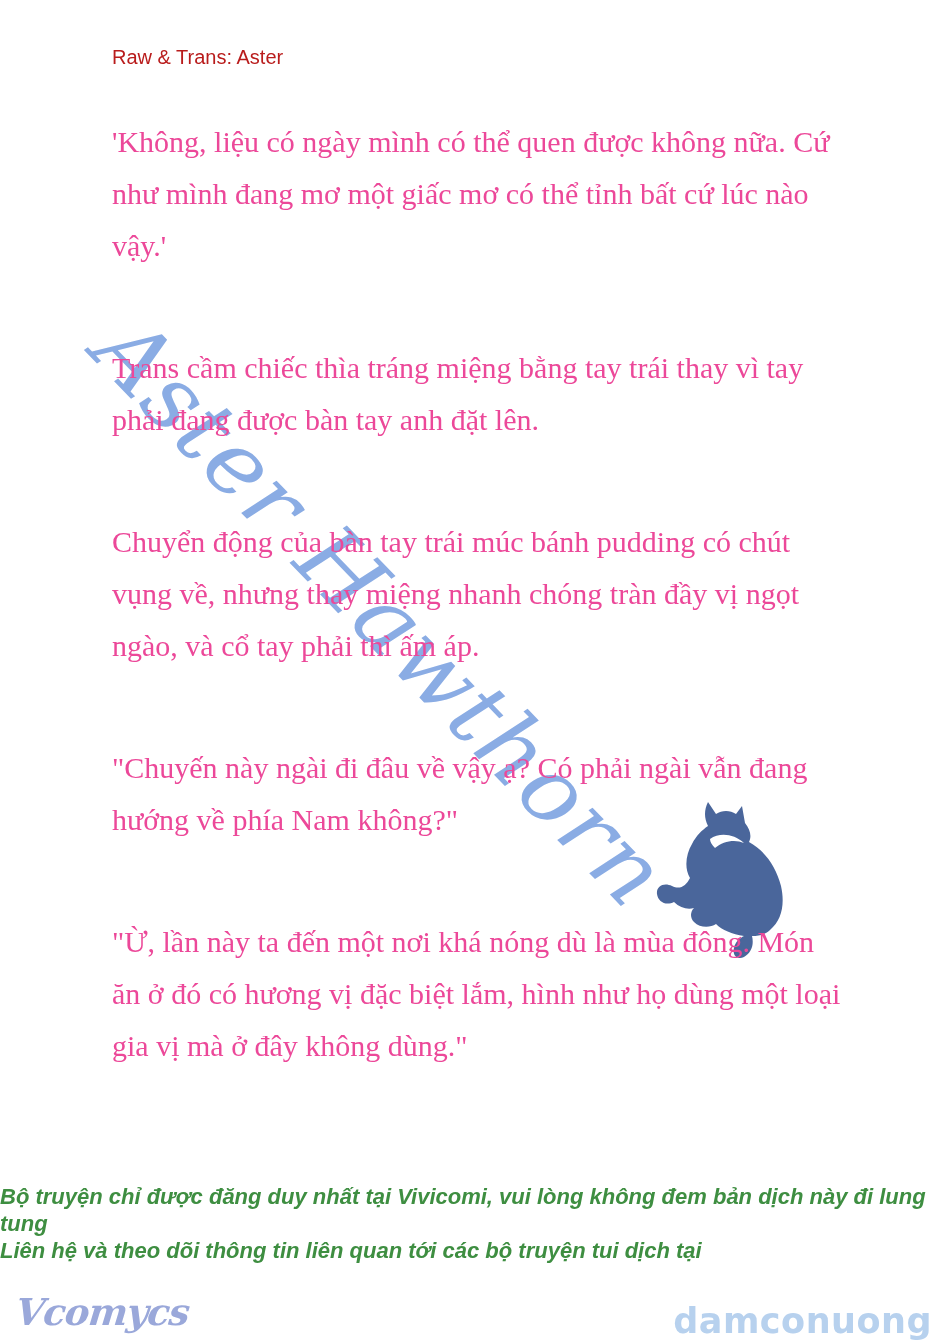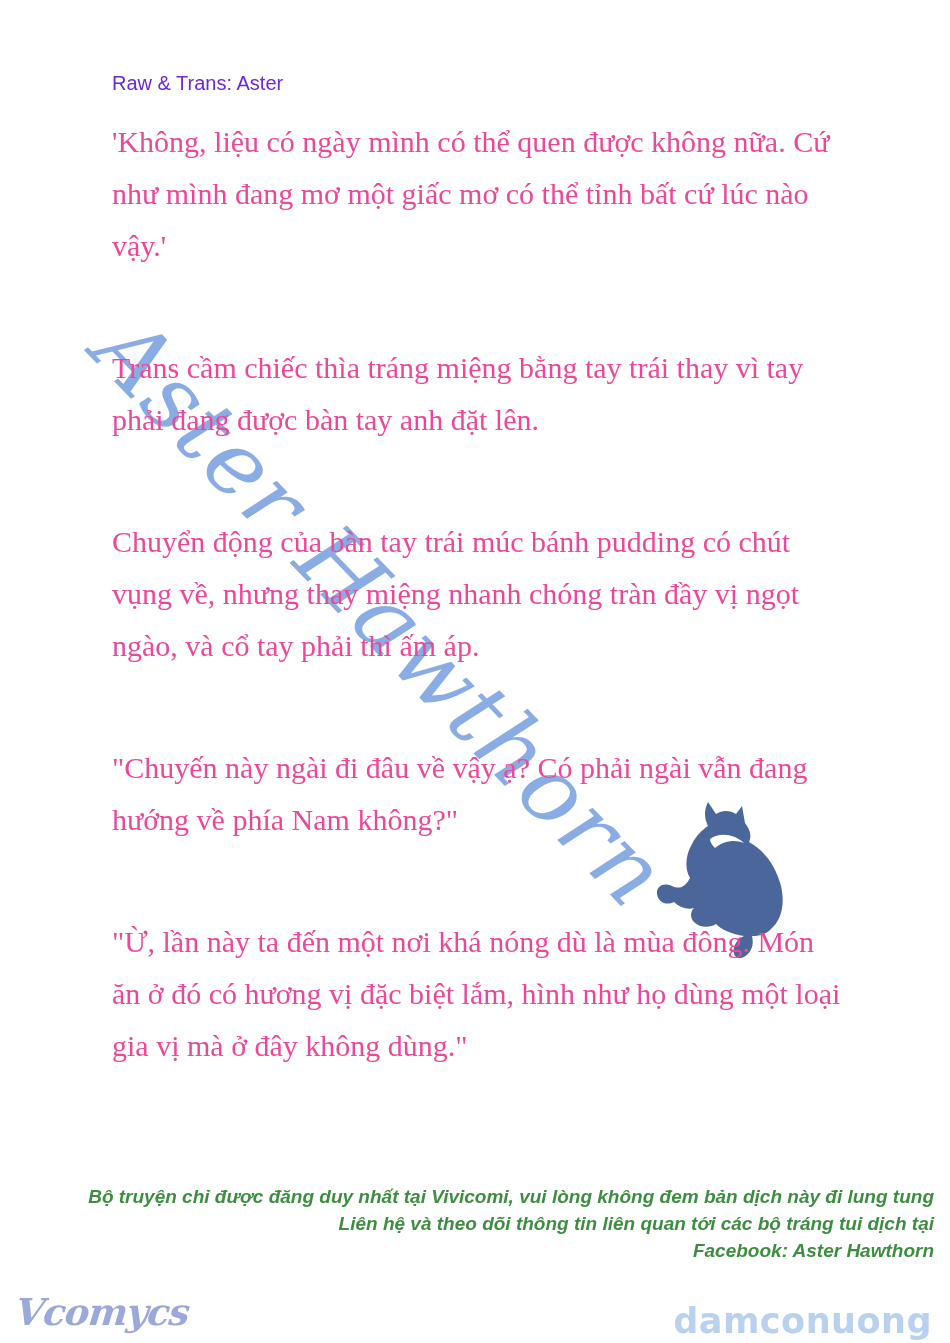--- a/index.html
+++ b/index.html
@@ -5,21 +5,21 @@
   html, body { margin:0; padding:0; }
   body {
     width:950px; height:1343px; background:#ffffff; position:relative;
     font-family:"Liberation Serif", serif; overflow:hidden;
   }
   .page { position:absolute; inset:0; overflow:hidden; background:#ffffff; }
 
   .header-credit {
     position:absolute; left:112px; top:46px;
     font-family:"Liberation Sans", sans-serif;
-    font-size:20px; color:#6d28d9; z-index:5;margin-top:26px;
+    font-size:20px; color:#b91c1c; z-index:5;
   }
 
   .watermark-text {
     position:absolute; left:150px; top:296px;
     font-family:"DejaVu Serif", serif; font-style:italic;
     font-size:92px; color:var(--watermark, #8aace4);
     white-space:nowrap; transform:rotate(46deg); transform-origin:0 0;
     z-index:1; letter-spacing:2px;
   }
 
@@ -27,23 +27,23 @@
   .cat-wrap .cat-body { fill:var(--cat, #4a669b); }
   .cat-wrap .cat-neck { fill:#ffffff; }
 
   .content {
     position:absolute; left:112px; top:116px; width:730px;
     font-size:30px; line-height:52px; color:#ec4899; z-index:3;
   }
   .content p { margin:0 0 70px 0; }
 
   .footer-note {
-    position:absolute; left:0; right:16px; top:1183px; text-align:right;
+    position:absolute; left:0; right:2px; top:1183px; text-align:left;
     font-family:"Liberation Sans", sans-serif; font-weight:bold; font-style:italic;
-    font-size:19px; line-height:27px; color:var(--footer-green, #3e8e41); z-index:4;
+    font-size:22px; line-height:27px; color:var(--footer-green, #3e8e41); z-index:4;
   }
 
   .logo-left {
     position:absolute; left:16px; top:1290px;
     font-family:"DejaVu Serif", serif; font-style:italic; font-weight:bold;
     font-size:37px; letter-spacing:-1px; color:var(--logo-left, #9aa8da);
     transform:skewX(-6deg); z-index:5;
   }
   .logo-right {
     position:absolute; right:18px; top:1301px;
@@ -91,20 +91,19 @@
   <div class="content">
     <p>'Không, liệu có ngày mình có thể quen được không nữa. Cứ như mình đang mơ một giấc mơ có thể tỉnh bất cứ lúc nào vậy.'</p>
     <p>Trans cầm chiếc thìa tráng miệng bằng tay trái thay vì tay phải đang được bàn tay anh đặt lên.</p>
     <p>Chuyển động của bàn tay trái múc bánh pudding có chút vụng về, nhưng thay miệng nhanh chóng tràn đầy vị ngọt ngào, và cổ tay phải thì ấm áp.</p>
     <p>"Chuyến này ngài đi đâu về vậy ạ? Có phải ngài vẫn đang hướng về phía Nam không?"</p>
     <p>"Ừ, lần này ta đến một nơi khá nóng dù là mùa đông. Món ăn ở đó có hương vị đặc biệt lắm, hình như họ dùng một loại gia vị mà ở đây không dùng."</p>
   </div>
 
   <div class="footer-note">
     <div>Bộ truyện chỉ được đăng duy nhất tại Vivicomi, vui lòng không đem bản dịch này đi lung tung</div>
-    <div>Liên hệ và theo dõi thông tin liên quan tới các bộ tráng tui dịch tại</div>
-    <div>Facebook: Aster Hawthorn</div>
+    <div>Liên hệ và theo dõi thông tin liên quan tới các bộ truyện tui dịch tại</div>
   </div>
 
   <div class="logo-left">Vcomycs</div>
   <div class="logo-right">damconuong</div>
 
 </div>
 
 </body></html>

